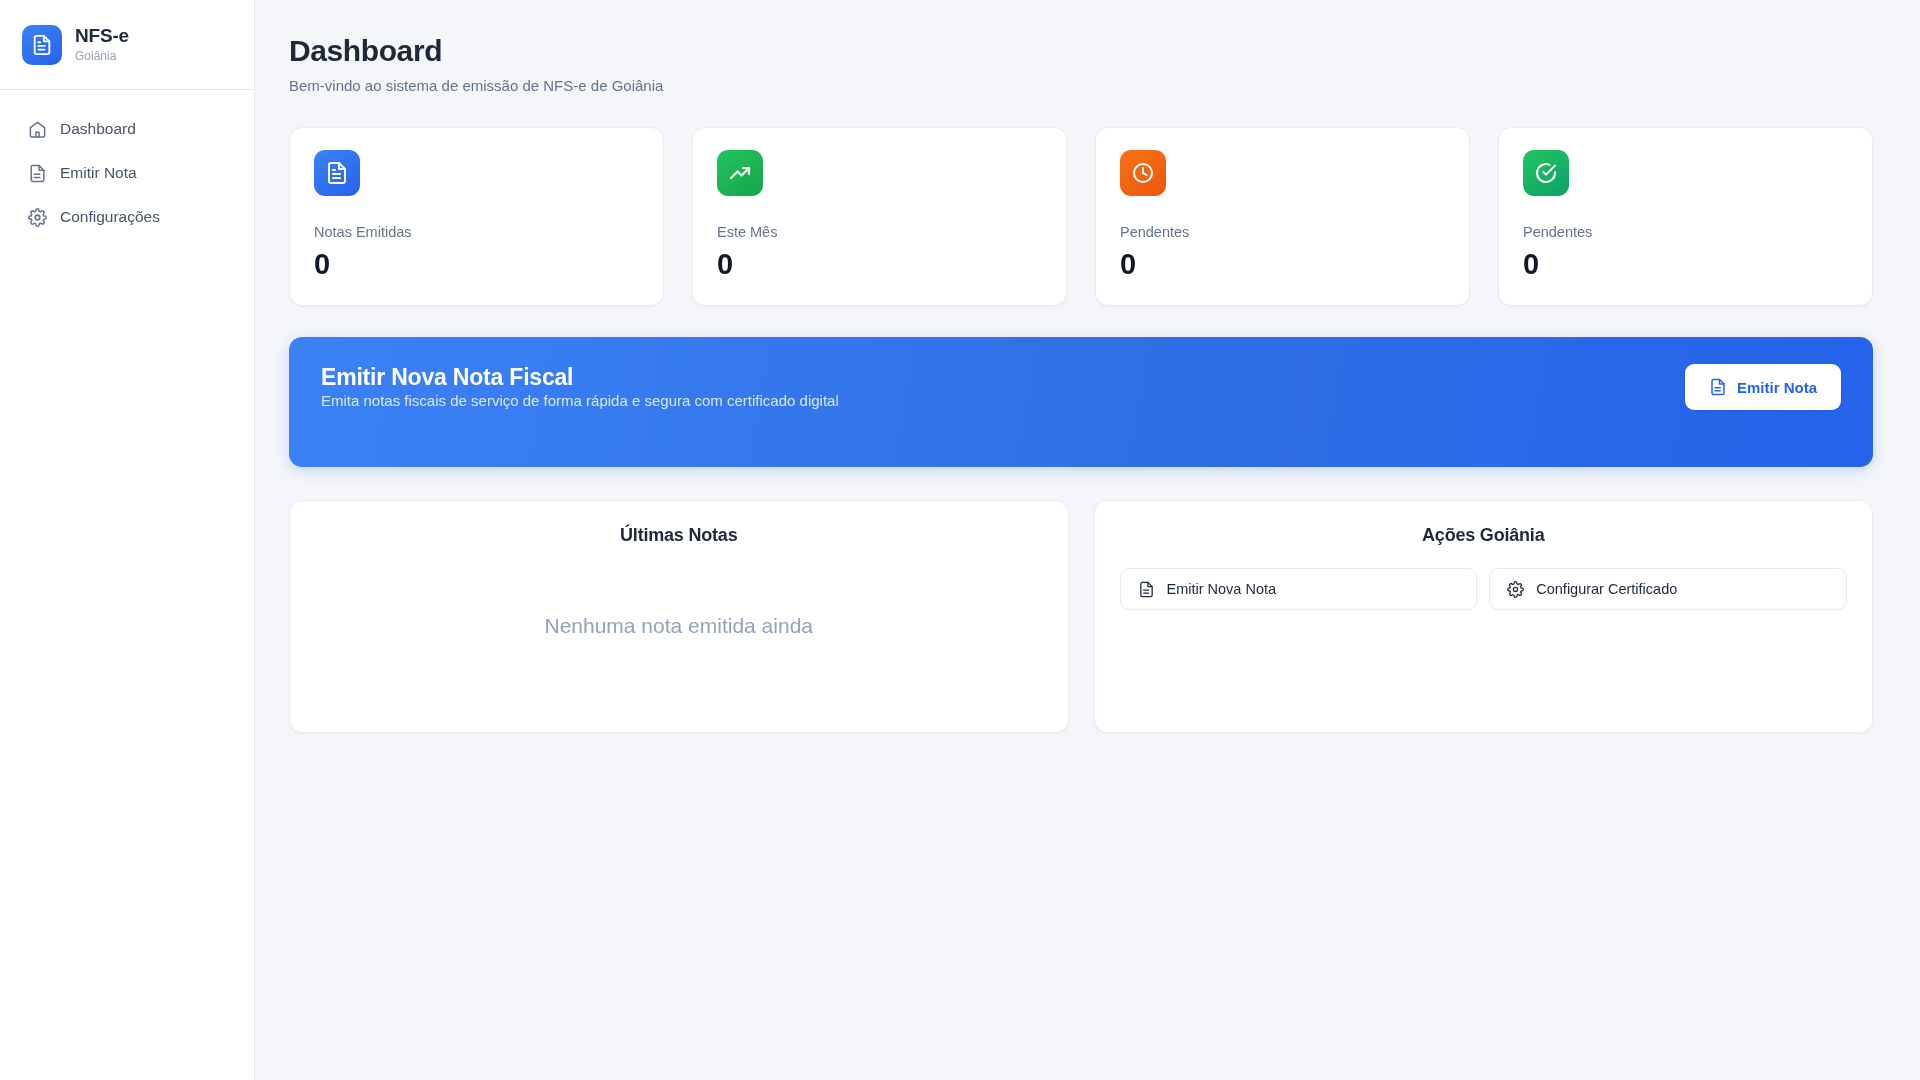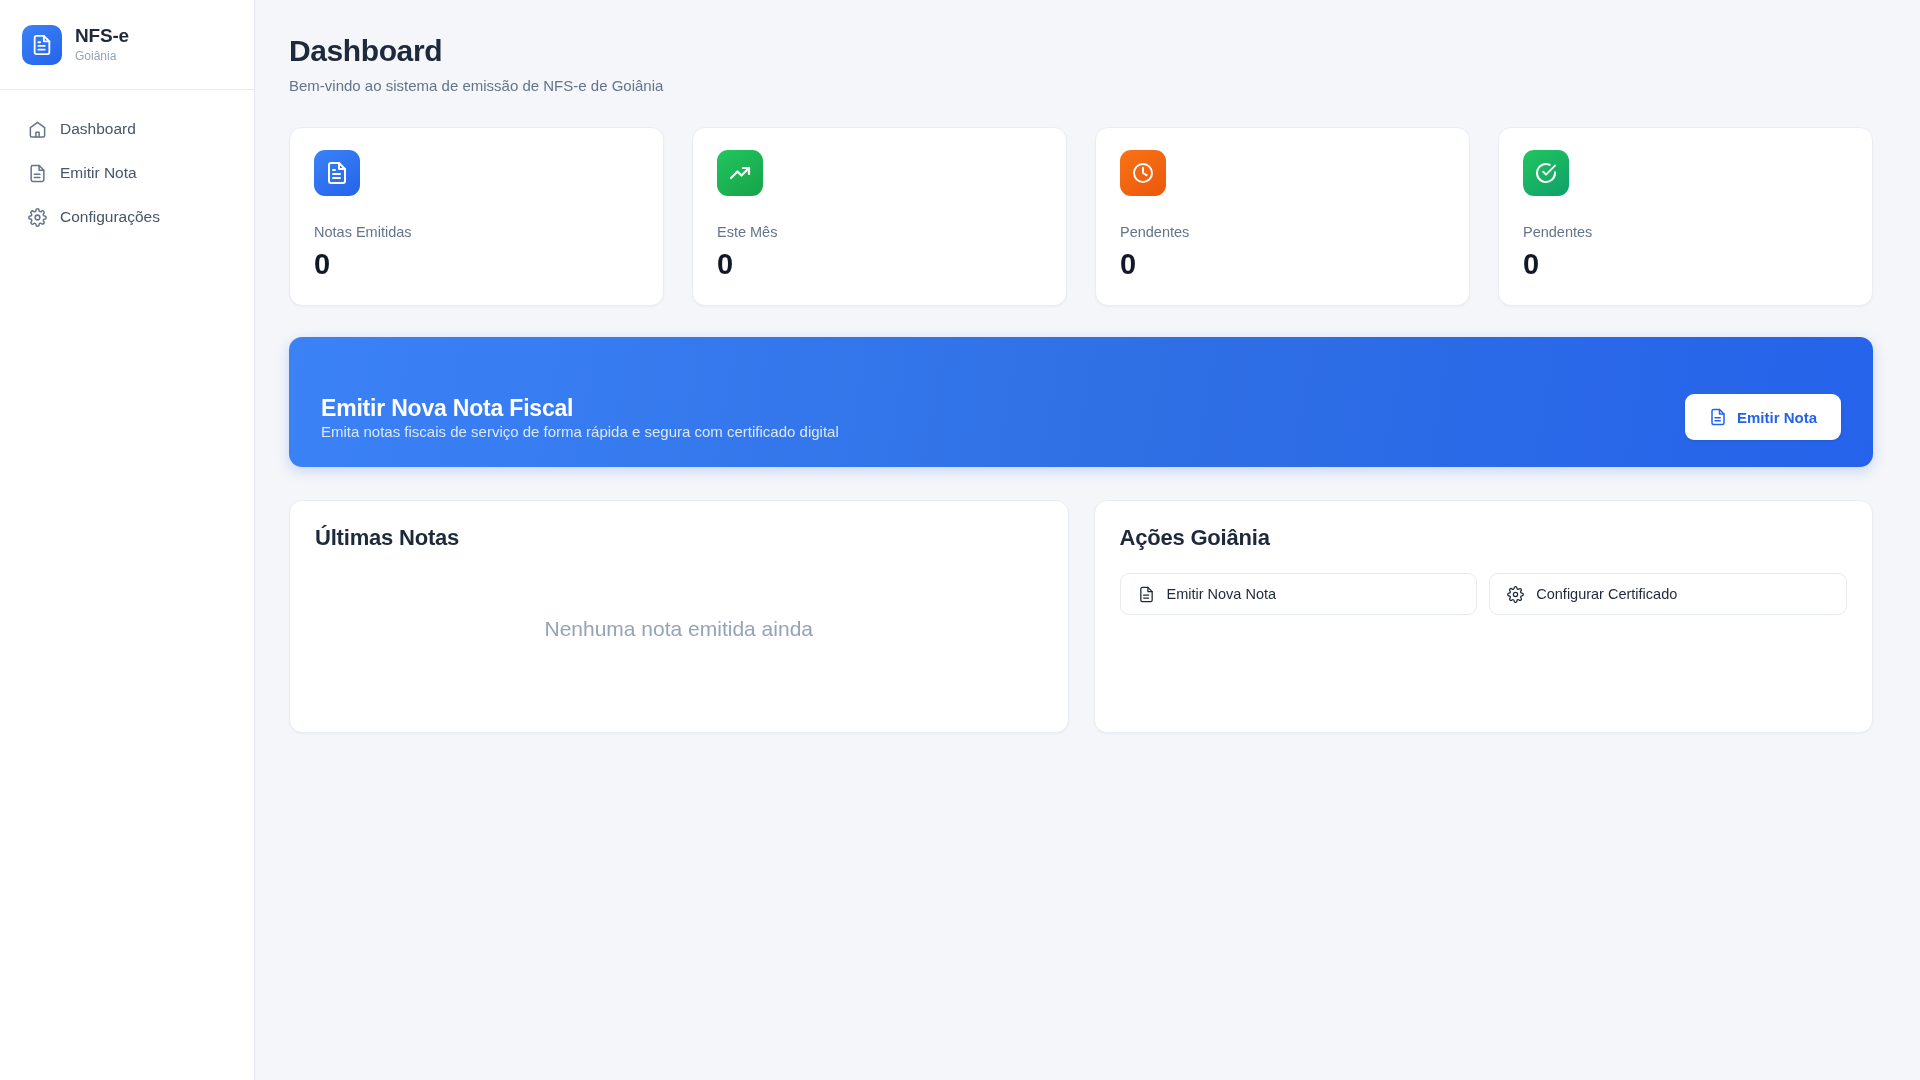--- a/index.html
+++ b/index.html
@@ -78,21 +78,21 @@
   .stat-ico.teal   { background: linear-gradient(145deg,#22c55e,#0ea06a); }
   .stat-label { font-size: 14.5px; color: #64748b; margin-top: 28px; }
   .stat-value { font-size: 29px; font-weight: 700; color: #111827; margin-top: 8px; letter-spacing: -0.5px; }
 
   
   .banner {
     margin-top: 31px;
     background: linear-gradient(100deg,#3b82f6 0%,#2f6fe4 55%,#2563eb 100%);
     border-radius: 13px;
     padding: 27px 32px;
-    display: flex; align-items: flex-end; justify-content: space-between;
+    display: flex; align-items: flex-start; justify-content: space-between;
     box-shadow: 0 4px 14px rgba(37,99,235,.22);
     min-height: 130px;
   }
   .banner-title { font-size: 23px; font-weight: 700; color: #fff; letter-spacing: -0.2px; }
   .banner-sub { font-size: 15px; color: #dbe7fd; margin-top: 1px; }
   .banner-btn {
     background: #fff; color: #2563eb; border: none;
     border-radius: 9px; height: 46px; padding: 0 24px;
     display: inline-flex; align-items: center; gap: 10px;
     font-size: 15px; font-weight: 700; cursor: pointer;
@@ -102,21 +102,21 @@
   .banner-btn svg { width: 18px; height: 18px; display:block; }
 
   
   .panels { display: grid; grid-template-columns: 1fr 1fr; gap: 25px; margin-top: 33px; }
   .panel {
     background: #fff; border: 1px solid #e9edf3; border-radius: 13px;
     padding: 24px 25px 26px 25px; min-height: 233px;
     box-shadow: 0 1px 2px rgba(16,24,40,.04);
     display: flex; flex-direction: column;
   }
-  .panel-title { font-size: 22px; font-weight: 700; color: #1e293b; letter-spacing: -0.2px; }
+  .panel-title { font-size: 18px; font-weight: 700; color: #1e293b; letter-spacing: -0.2px; text-align: center; }
   .empty-state {
     flex: 1 1 auto; display: flex; align-items: center; justify-content: center;
     color: #94a3b8; font-size: 21px;
   }
   .actions { margin-top: 22px; display: flex; flex-direction: row; gap: 12px; }
   .action-btn {
     display: flex; align-items: center; gap: 12px;
     border: 1px solid #e6eaf1; border-radius: 9px;
     background: #fff; height: 42px; padding: 0 17px;
     font-size: 14.5px; color: #1e293b; cursor: pointer;

